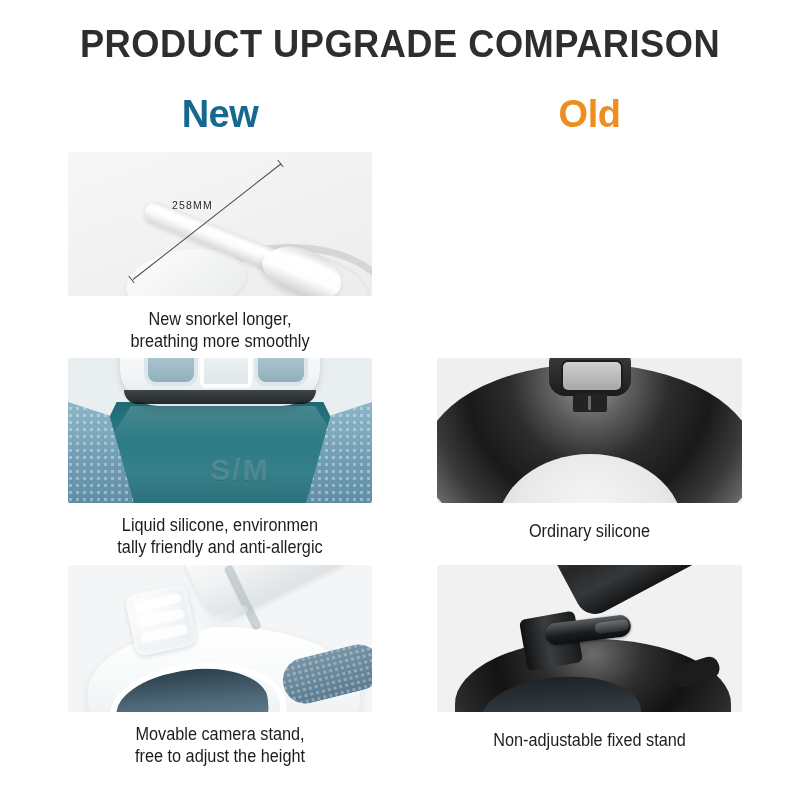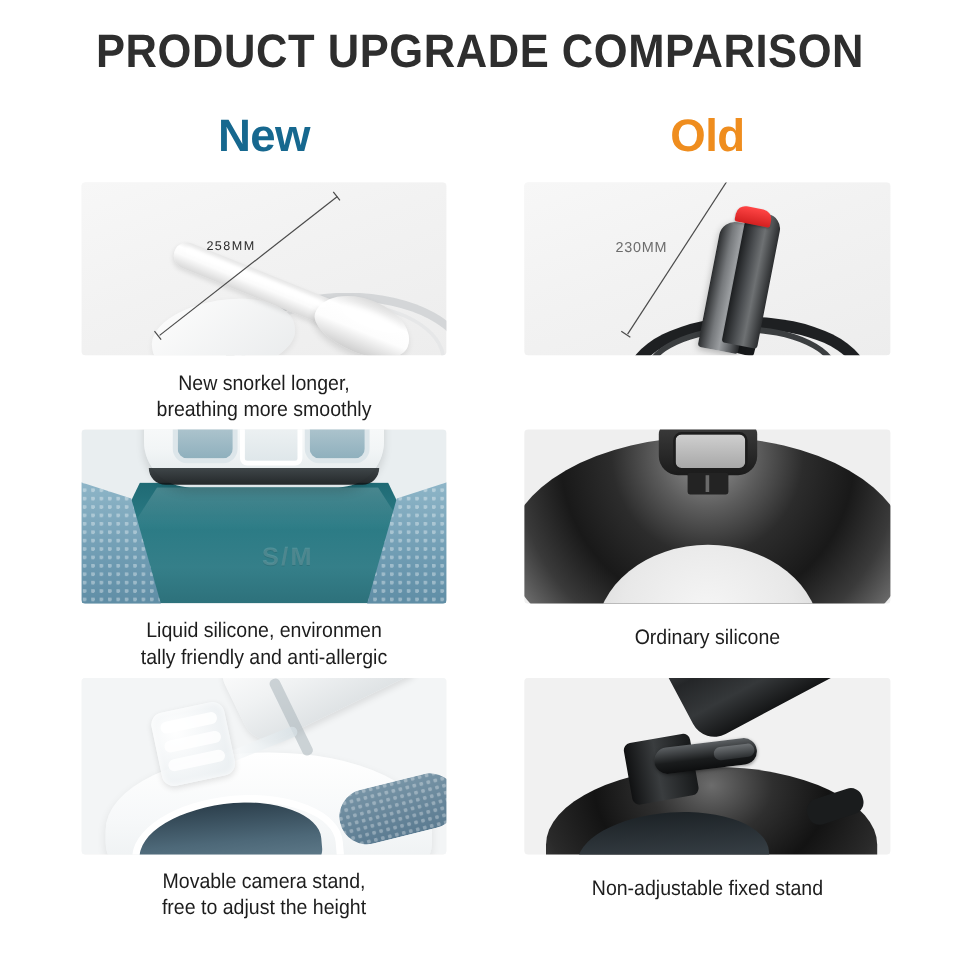--- a/index.html
+++ b/index.html
@@ -176,21 +176,21 @@
     background:linear-gradient(to bottom,#1f6a74 0%,#2b7b85 35%,#357f89 70%,#2d717b 100%);
     clip-path:polygon(16% 0%,84% 0%,100% 100%,0% 100%);
   }
   .sil-teal-sheen{
     position:absolute;left:40px;top:48px;width:230px;height:36px;
     background:linear-gradient(to bottom,rgba(255,255,255,.18),rgba(255,255,255,0));
     clip-path:polygon(10% 0%,90% 0%,100% 100%,0% 100%);
   }
   .sil-sm{
     position:absolute;left:0;top:95px;width:344px;text-align:center;
-    font-size:21px;font-weight:bold;letter-spacing:2px;
+    font-size:30px;font-weight:bold;letter-spacing:2px;
     color:rgba(255,255,255,.16);
     text-shadow:0 1px 0 rgba(0,0,0,.10);
   }
   .strap{
     position:absolute;width:74px;height:110px;
     background:
       radial-gradient(circle at 20% 20%, rgba(255,255,255,.35) 0 1.5px, transparent 2px) 0 0/7px 7px,
       linear-gradient(to bottom,#8fb6c8,#6e9bb2 60%,#5d8ba3 100%);
     top:42px;
   }
@@ -371,37 +371,20 @@
         <div class="tubehl"></div>
       </div>
 
       <div class="dim-line" style="left:65px;top:127px;width:188px;transform:rotate(-38deg);"></div>
       <div class="dim-tick" style="left:63px;top:123px;transform:rotate(-38deg);"></div>
       <div class="dim-tick" style="left:212px;top:7px;transform:rotate(-38deg);"></div>
       <div class="dim-label" style="left:104px;top:47px;">258MM</div>
     </div>
   </div>
 
-  <div class="panel c-right r1">
-    <div class="art">
-      <div class="bg-soft"></div>
-      <div class="mask-arc-old"></div>
-      <div class="mask-arc-old2"></div>
-      <div class="old-clip"></div>
-      <div class="snorkel-old">
-        <div class="body"></div>
-        <div class="body2"></div>
-        <div class="redtip"></div>
-      </div>
-      <div class="dim-line" style="left:86px;top:126px;width:162px;transform:rotate(-57deg);"></div>
-      <div class="dim-tick" style="left:84px;top:122px;transform:rotate(-57deg);"></div>
-
-      <div class="dim-label grey" style="left:76px;top:47px;">230MM</div>
-    </div>
-  </div>
 
   <div class="caption c-left r1">
     <div>New snorkel longer,</div>
     <div>breathing more smoothly</div>
   </div>
 
   <div class="panel c-left r2">
     <div class="art">
       <div class="sil-bg"></div>
       <div class="sil-teal"></div>

